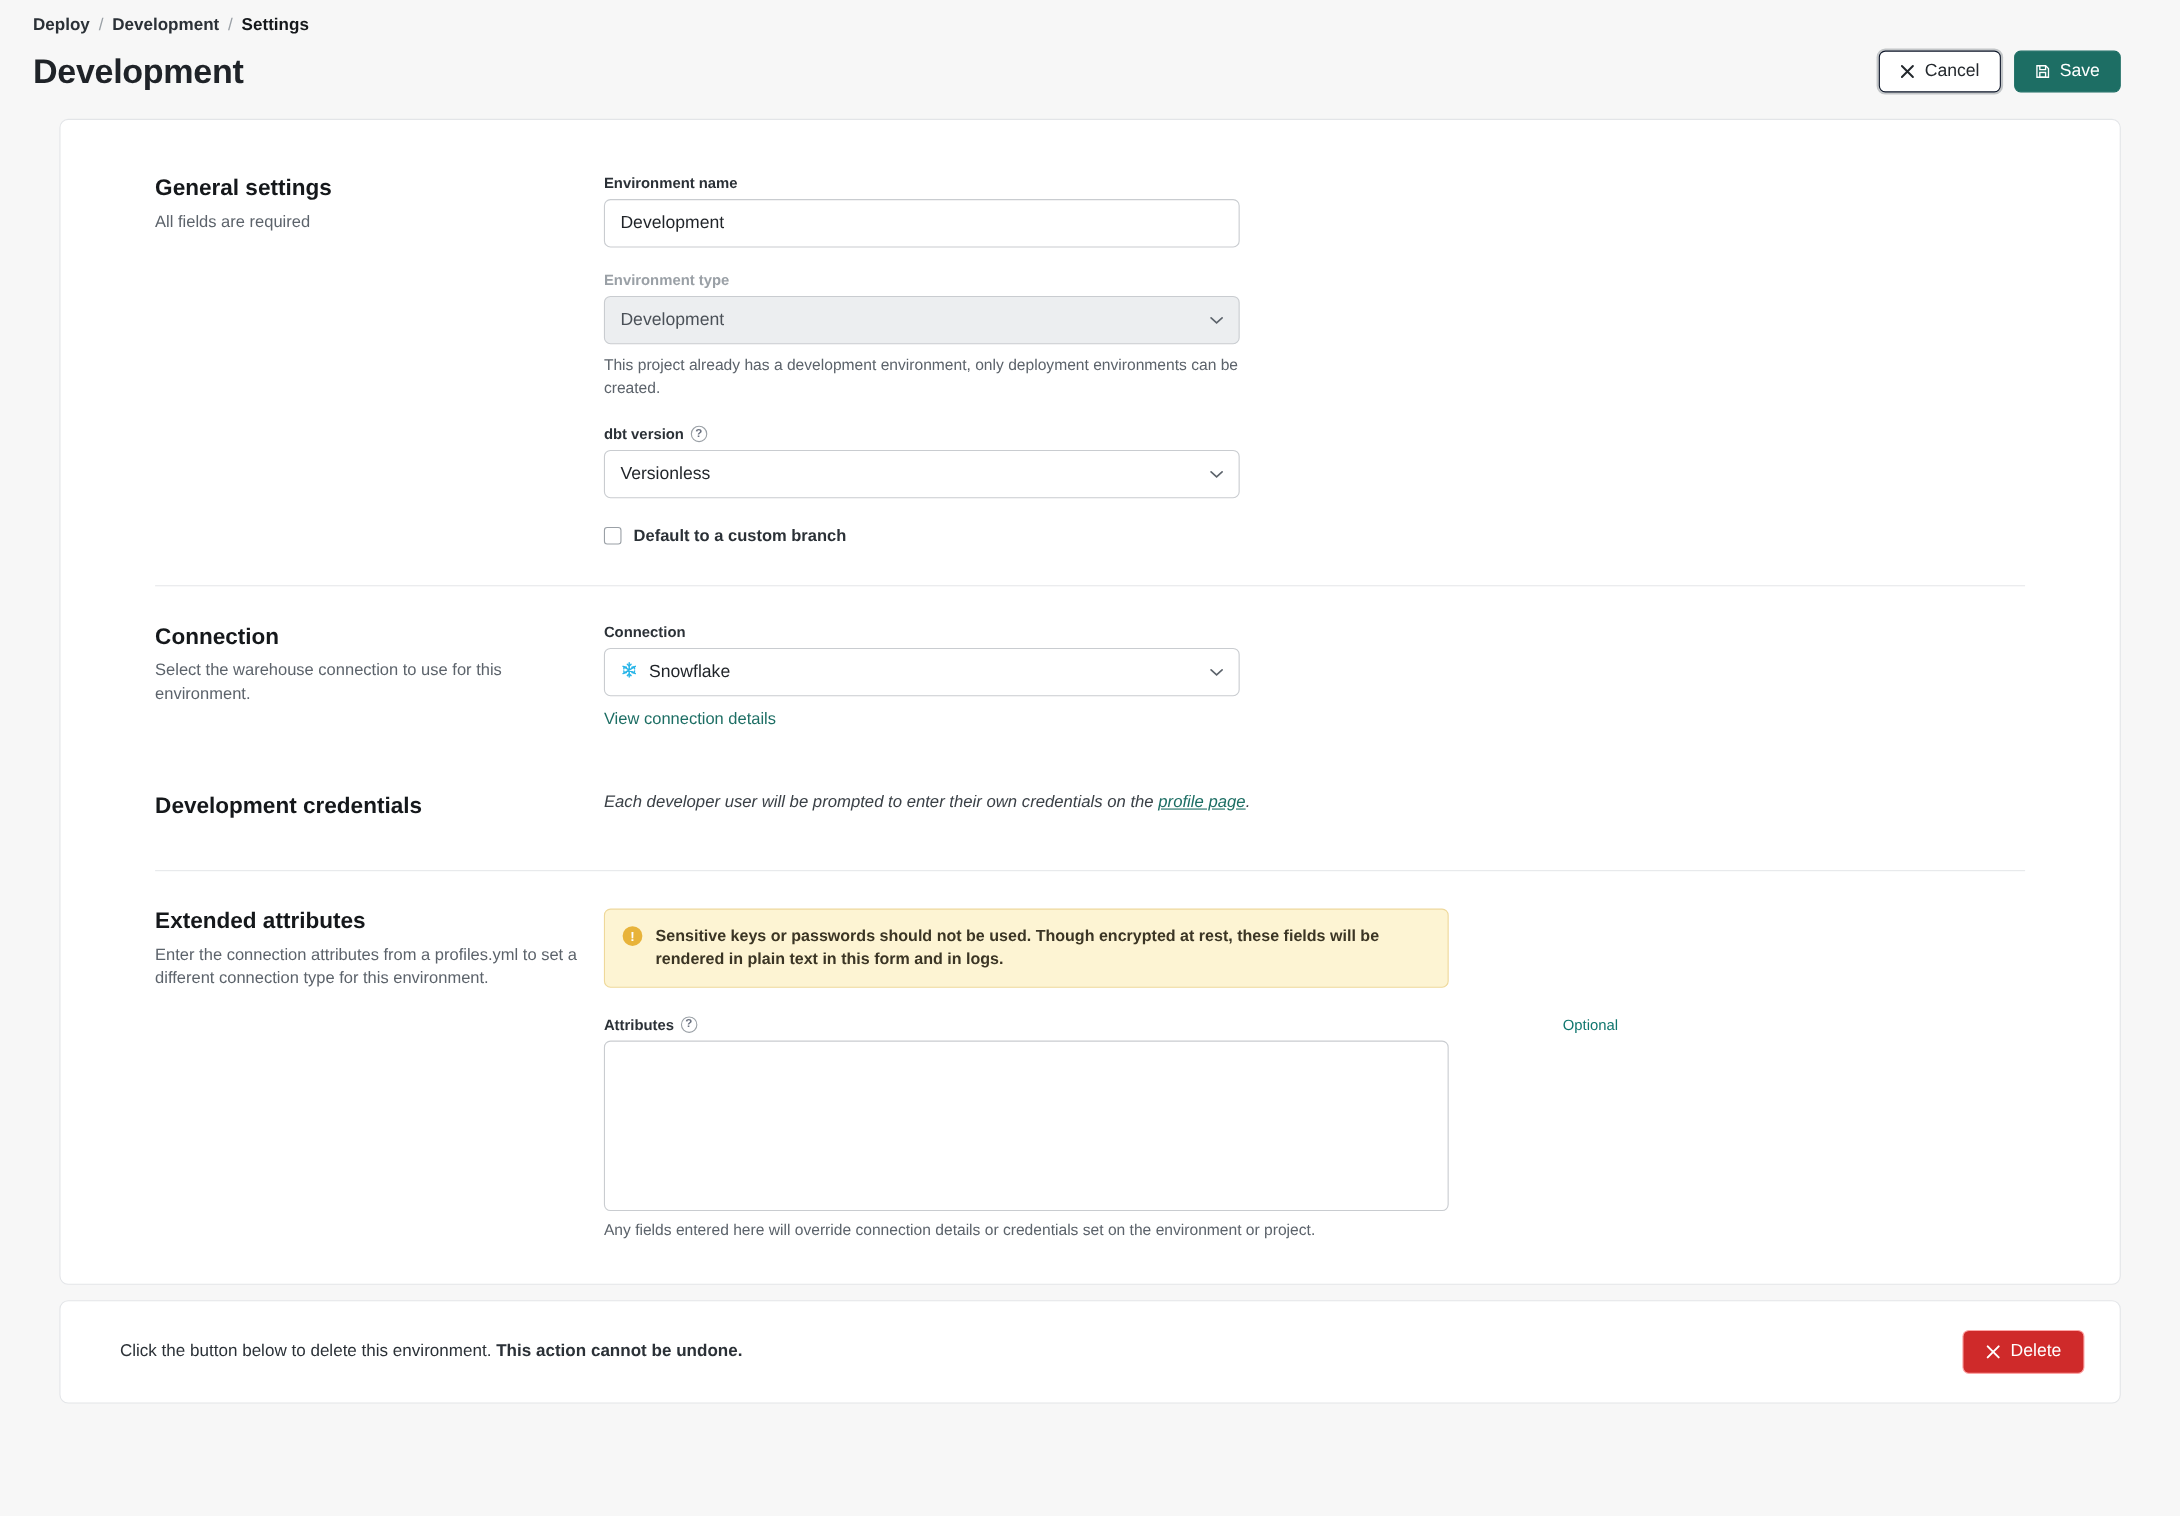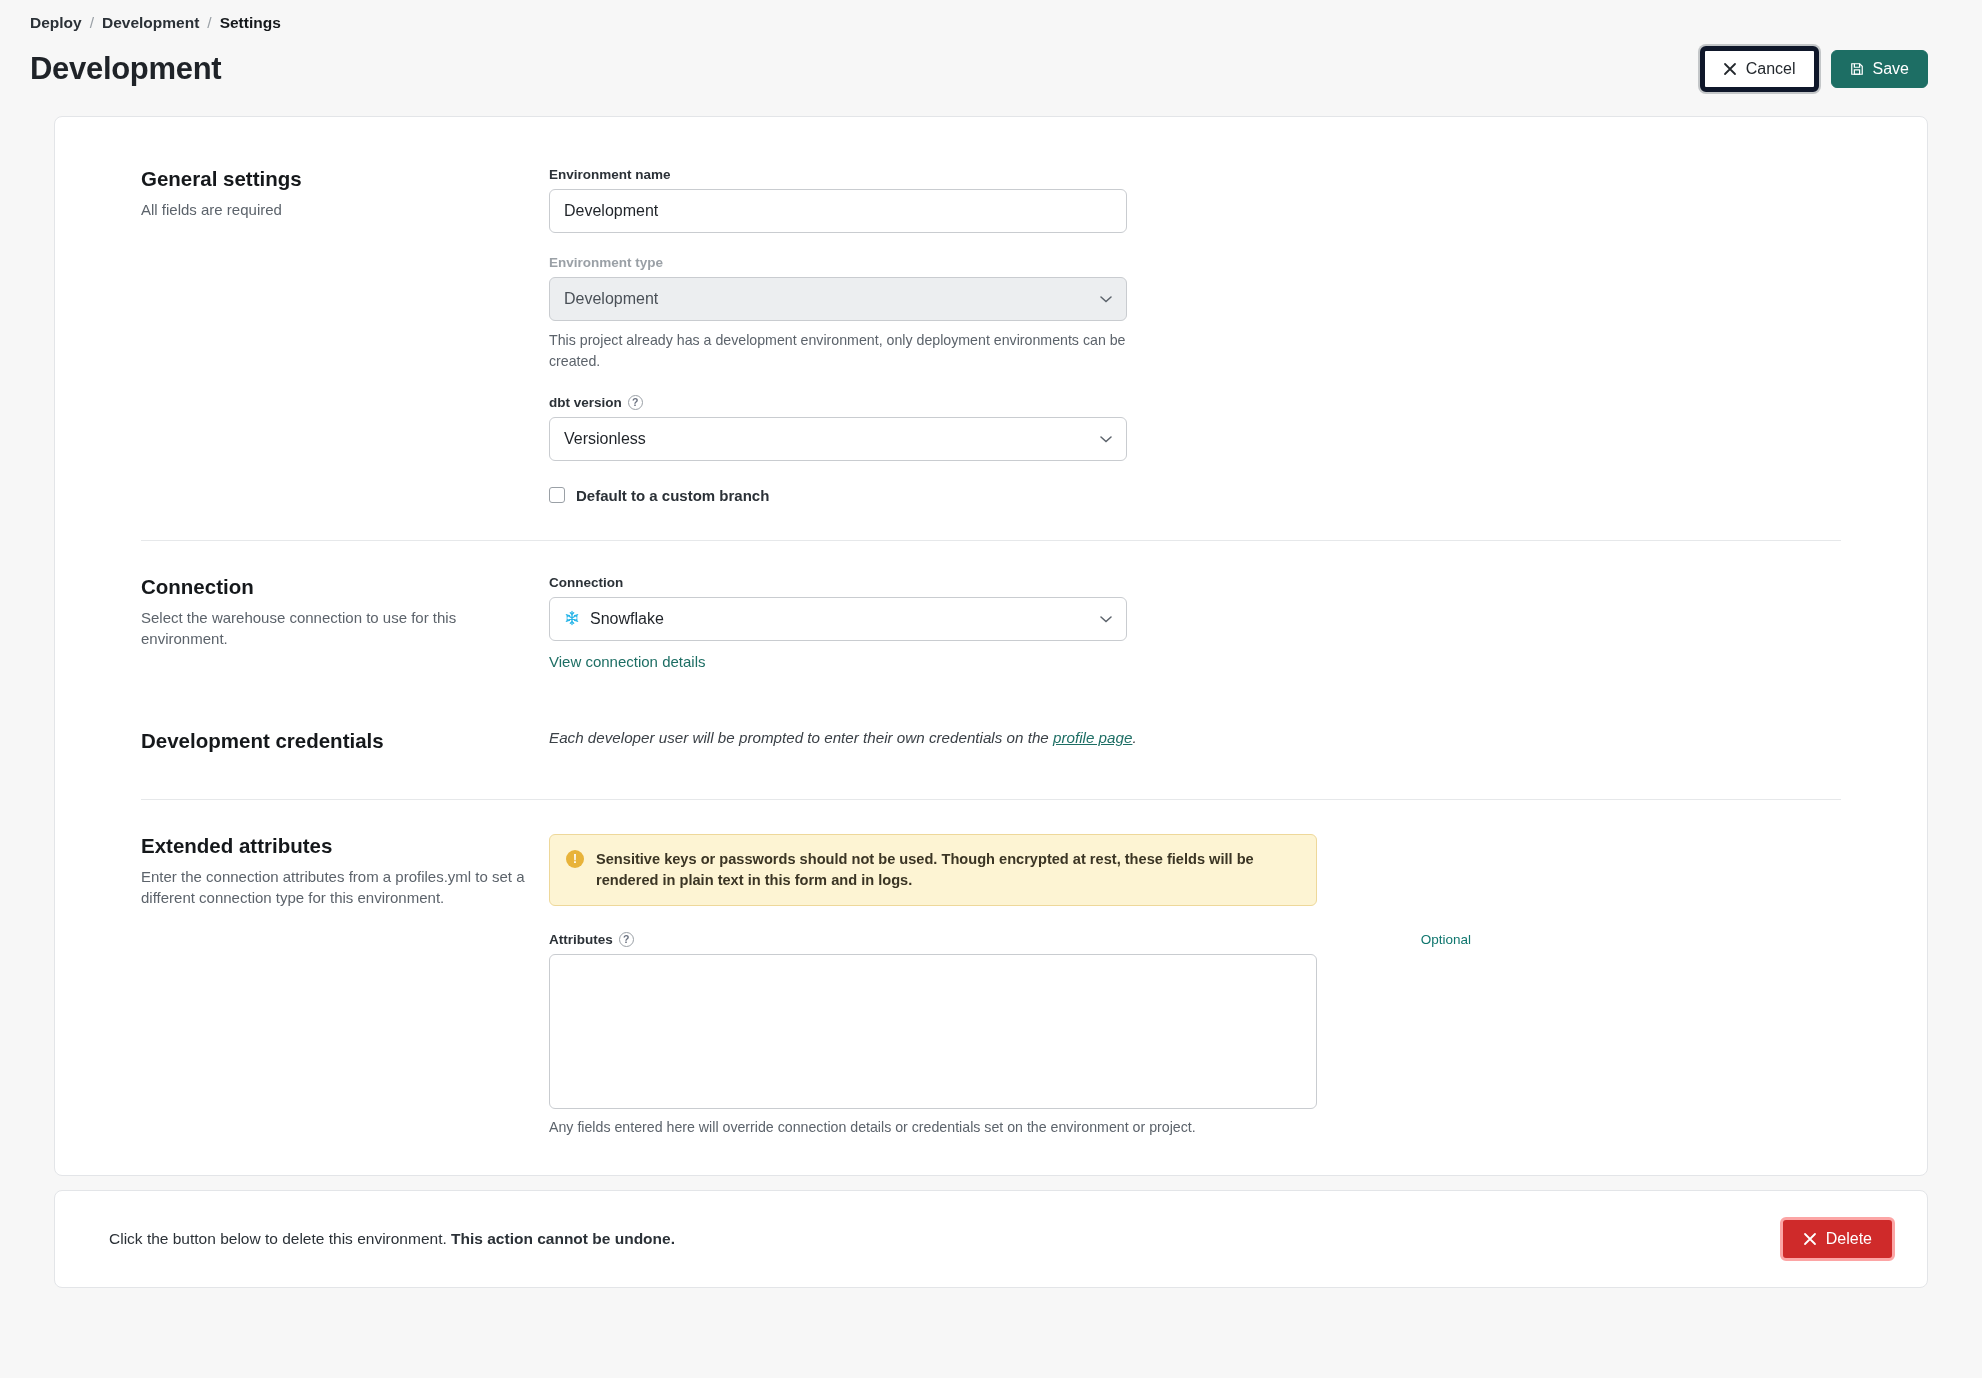--- a/index.html
+++ b/index.html
@@ -54,32 +54,32 @@
     border-radius: 6px;
     font-size: 16px;
     font-family: inherit;
     cursor: pointer;
     padding: 10px 18px;
     line-height: 1;
   }
   .btn-cancel {
     background: #ffffff;
     color: #23282d;
-    border: 5px solid #0f172a;
+    border: 1px solid #0f172a;
     box-shadow: 0 0 0 2px rgba(40,50,60,0.25);
   }
   .btn-save {
     background: #1d6e64;
     color: #ffffff;
     border: 1px solid #1d6e64;
   }
   .btn-delete {
     background: #cf2a2a;
     color: #ffffff;
-    border: 3px solid #fca5a5;
+    border: 1px solid #fca5a5;
     padding: 11px 20px;
   }
   .btn svg { display: block; }
 
   
   .card {
     background: #ffffff;
     border: 1px solid #e3e5e8;
     border-radius: 8px;
     margin: 14px 54px 0 54px;

